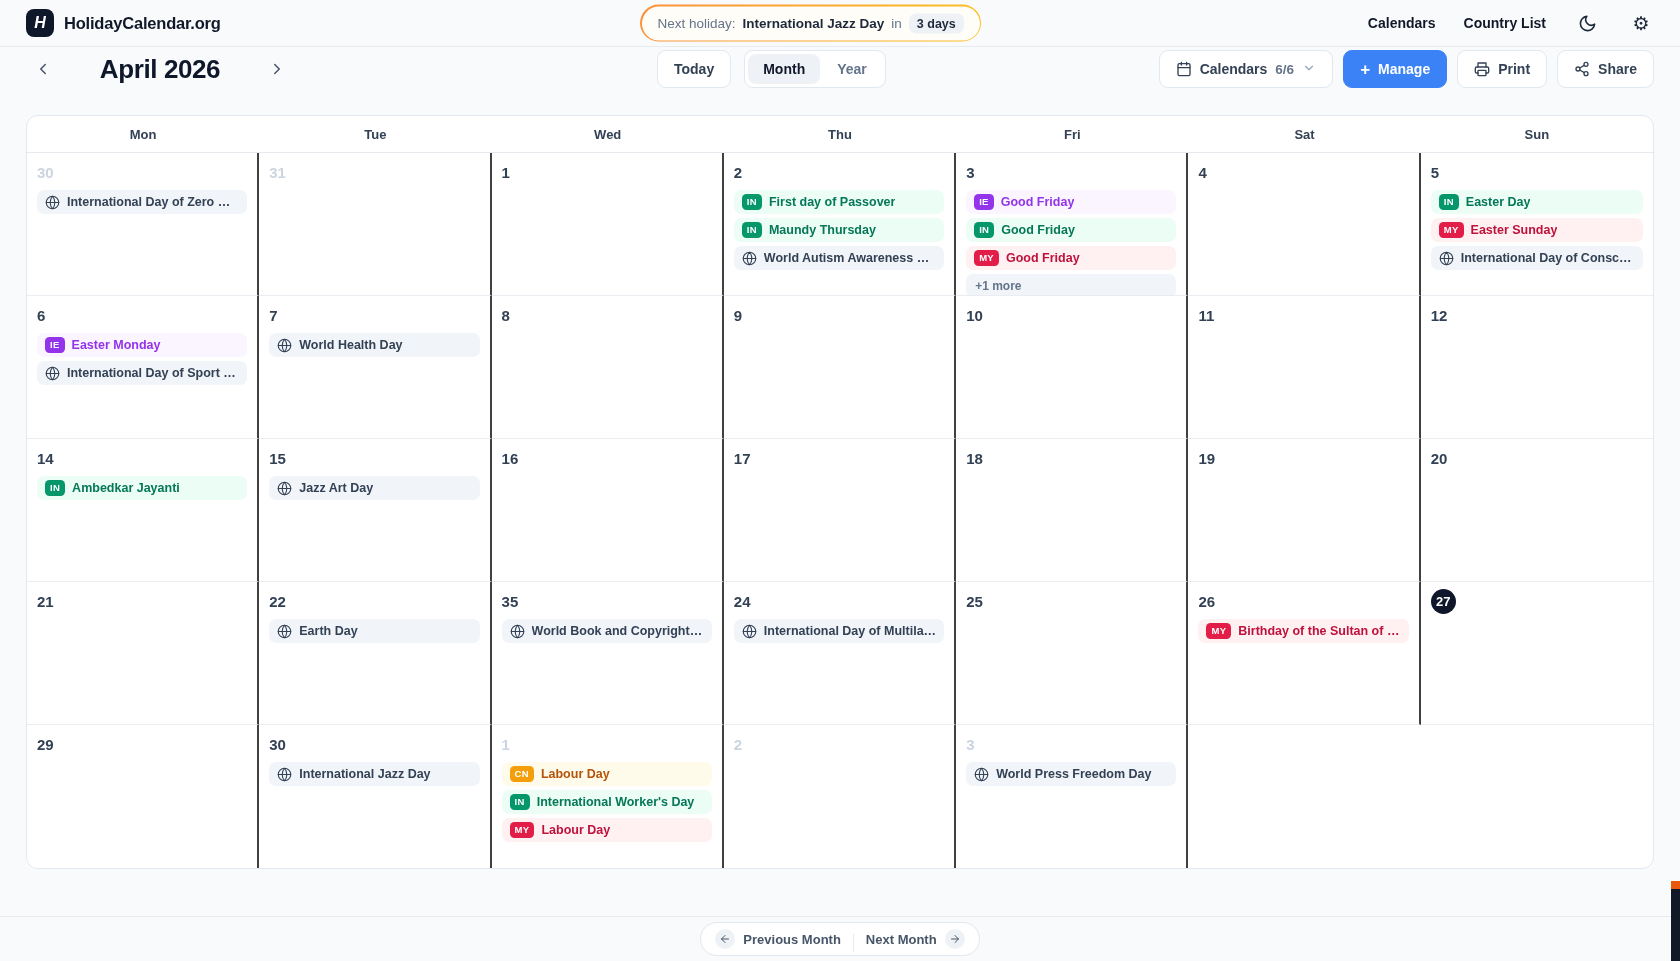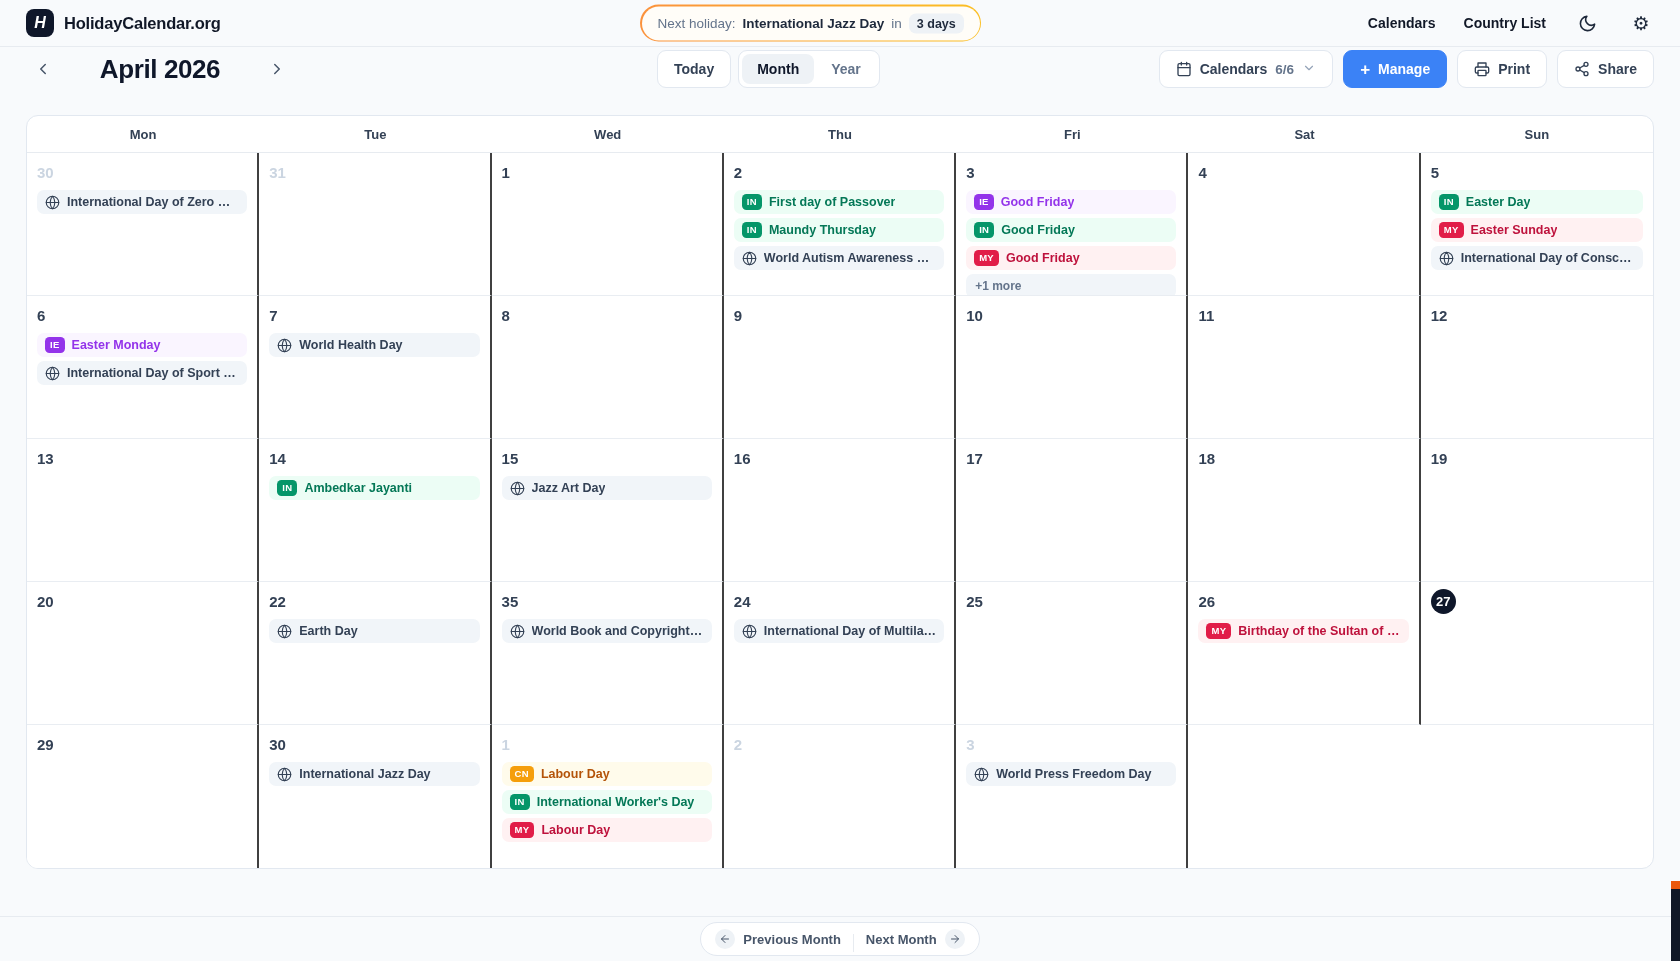--- a/index.html
+++ b/index.html
@@ -69,21 +69,21 @@
   .chev-btn {
     width: 34px; height: 34px; border: none; background: transparent; cursor: pointer;
     color: #475569; display: flex; align-items: center; justify-content: center; border-radius: 8px;
   }
   .chev-btn svg { width: 18px; height: 18px; }
   .month-title {
     width: 200px; text-align: center;
     font-size: 26px; font-weight: 800; color: #0f172a; letter-spacing: -.4px;
   }
 
-  .view-cluster { position: absolute; left: 631px; display: flex; align-items: flex-end; gap: 7px; }
+  .view-cluster { position: absolute; left: 631px; display: flex; align-items: flex-end; gap: 13px; }
   .btn {
     display: inline-flex; align-items: center; gap: 8px;
     background: #fff; border: 1px solid #e2e8f0; border-radius: 9px;
     padding: 0 16px; height: 38px;
     font-family: inherit; font-size: 14px; font-weight: 600; color: #334155;
     cursor: pointer; white-space: nowrap;
   }
   .btn svg { width: 16px; height: 16px; color: #334155; }
   .segmented {
     display: inline-flex; align-items: center; gap: 2px;
@@ -453,26 +453,20 @@
         <div class="events"></div>
       </div>
       <div class="day-cell">
         <div class="day-num-row">
           <span class="day-num">12</span>
         </div>
         <div class="events"></div>
       </div>
       <div class="day-cell">
         <div class="day-num-row">
-          <span class="day-num">13</span>
-        </div>
-        <div class="events"></div>
-      </div>
-      <div class="day-cell">
-        <div class="day-num-row">
           <span class="day-num">14</span>
         </div>
         <div class="events">
           <div class="event-pill" style="background: rgb(236, 253, 245); color: rgb(4, 120, 87);">
             <span class="country-badge" style="background: rgb(5, 150, 105);">IN</span>
             <span class="ev-title">Ambedkar Jayanti</span>
           </div>
         </div>
       </div>
       <div class="day-cell">
@@ -510,20 +504,26 @@
       </div>
       <div class="day-cell">
         <div class="day-num-row">
           <span class="day-num">19</span>
         </div>
         <div class="events"></div>
       </div>
       <div class="day-cell">
         <div class="day-num-row">
           <span class="day-num">20</span>
+        </div>
+        <div class="events"></div>
+      </div>
+      <div class="day-cell">
+        <div class="day-num-row">
+          <span class="day-num">21</span>
         </div>
         <div class="events"></div>
       </div>
       <div class="day-cell">
         <div class="day-num-row">
           <span class="day-num">22</span>
         </div>
         <div class="events">
           <div class="event-pill" style="background: rgb(241, 245, 249); color: rgb(51, 65, 85);">
             <svg class="icon" viewBox="0 0 24 24">

